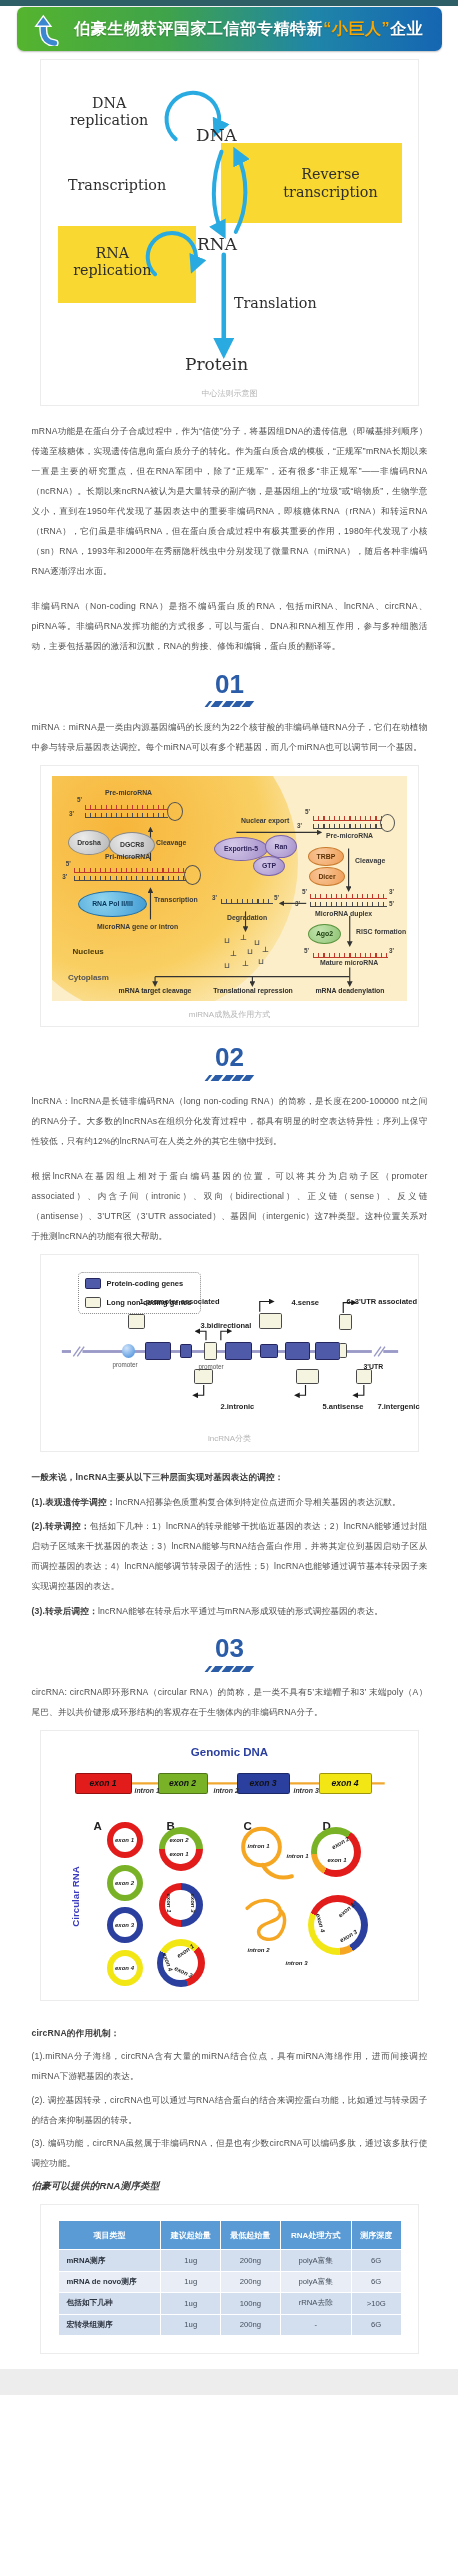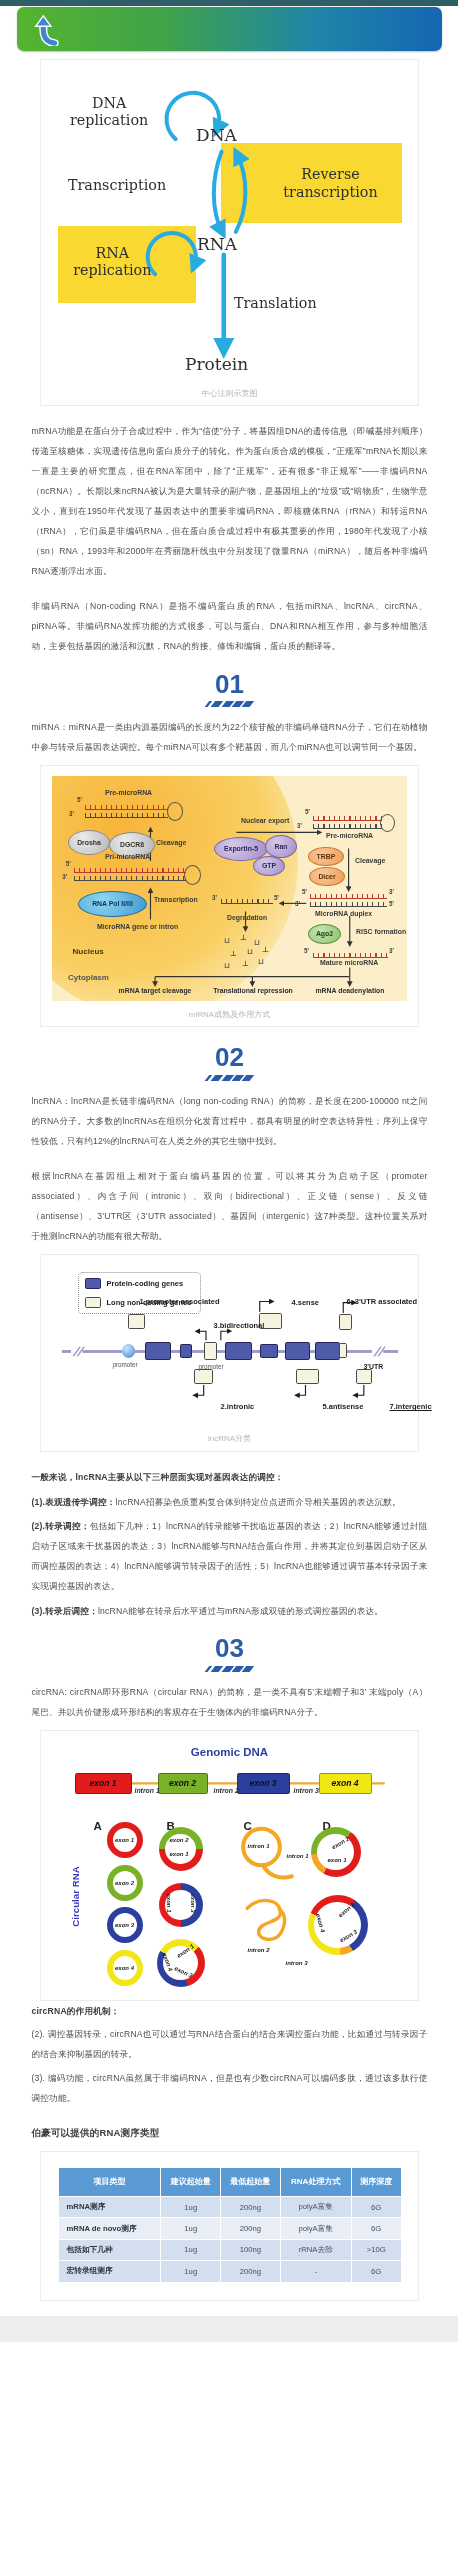--- a/index.html
+++ b/index.html
@@ -89,21 +89,21 @@
   .side-label { position:absolute; left:-26px; top:150px; width:86px; transform:rotate(-90deg);
     color:#3a3ac0; font-weight:bold; font-size:9.7px; text-align:center; }
   .glt { position:absolute; font-size:11.5px; font-weight:bold; color:#222; }
   .sring { position:absolute; border-radius:50%; background:#fff; display:flex; align-items:center;
     justify-content:center; font-size:6px; font-weight:bold; font-style:italic; color:#222; width:36px; height:36px; }
   .ring { position:absolute; border-radius:50%; }
   .ring i { position:absolute; inset:6.9px; background:#fff; border-radius:50%; }
   .rl { position:absolute; font-size:6px; font-weight:bold; font-style:italic; color:#222; white-space:nowrap; z-index:2; }
 
   
-  .tbl-heading { font-size:9.5px; font-weight:bold; color:#3c3c3c; margin-top:15px; }
+  .tbl-heading { font-size:9.5px; font-weight:bold; color:#3c3c3c; margin-top:3px;font-style:italic; }
   .tbl-card { border:0.6px solid #ececec; margin:8px 8.6px 0; background:#fff; padding:15px 0 17px; }
   table.seq { width:344px; margin:0 auto; border-collapse:collapse; }
   table.seq th { background:#5b9bd5; color:#fff; font-size:8px; font-weight:bold; padding:8.6px 3.4px; border:1.1px solid #fff; }
   table.seq td { font-size:7.7px; color:#46505e; text-align:center; padding:5.2px 3.4px; border:1.1px solid #fff; }
   table.seq td:first-child { font-weight:bold; color:#2e3642; text-align:left; padding-left:8px; }
   table.seq tr.odd td { background:#d3deee; }
   table.seq tr.even td { background:#e9eef6; }
 
   .footer-band { height:26px; background:#ededed; margin-top:15px; }
 </style>
@@ -115,20 +115,21 @@
   <div class="top-strip"></div>
 
   <div class="banner">
     <span style="display:block;width:33px;height:33px;">
       <svg width="33" height="33" viewBox="0 0 70 70">
         <path d="M48,64 C30,62 23,51 24,30" fill="none" stroke="#ffffff" stroke-width="17" stroke-linecap="round"></path>
         <path d="M48,64 C30,62 23,51 24,30" fill="none" stroke="#3b87d0" stroke-width="11" stroke-linecap="round"></path>
         <polygon points="24,6 40,28 8,28" fill="#3b87d0" stroke="#ffffff" stroke-width="3"></polygon>
       </svg>
     </span>
+    <span class="banner-title"><span>伯豪生物获评国家工信部专精特新</span><span class="hl">“小巨人”</span><span>企业</span></span>
   </div>
 
   <div class="content">
 
 
     <div class="card" style="margin-left:8.6px;margin-right:8.6px;">
       <div class="figwrap fig1">
         <div class="f1box" style="left:169px;top:73px;width:181px;height:80px;"></div>
         <div class="f1box" style="left:5.7px;top:156px;width:138px;height:77px;"></div>
         <svg class="fsvg" width="355" height="310" viewBox="0 0 620 540">
@@ -331,26 +332,26 @@
         <div class="ncb" style="left:281px;top:77px;width:8px;height:15px;"></div>
 
         <div class="ncb" style="left:70px;top:48px;width:17px;height:15px;"></div>
         <div class="ncb" style="left:201px;top:47px;width:23px;height:16px;"></div>
         <div class="ncb" style="left:281px;top:48px;width:13.8px;height:16px;"></div>
         <div class="ncb" style="left:136px;top:103px;width:19.5px;height:15px;"></div>
         <div class="ncb" style="left:238px;top:103px;width:23px;height:15px;"></div>
         <div class="ncb" style="left:298px;top:103px;width:16px;height:15px;"></div>
 
         <span class="f3l" style="left:50px;top:31px;">1.promoter associated</span>
-        <span class="f3l" style="left:124px;top:55px;">3.bidirectional</span>
+        <span class="f3l" style="left:111px;top:55px;">3.bidirectional</span>
         <span class="f3l" style="left:202px;top:32px;">4.sense</span>
         <span class="f3l" style="left:257px;top:31px;">6. 3'UTR associated</span>
         <span class="f3l" style="left:131px;top:136px;">2.intronic</span>
         <span class="f3l" style="left:233px;top:136px;">5.antisense</span>
-        <span class="f3l" style="left:300px;top:136px;text-decoration:underline;">7.intergenic</span>
+        <span class="f3l" style="left:288px;top:136px;">7.intergenic</span>
         <span class="f3s" style="left:55px;top:95px;">promoter</span>
         <span class="f3s" style="left:141px;top:97px;">promoter</span>
         <span class="f3l" style="left:274px;top:97px;font-size:6.9px;">3'UTR</span>
       </div>
       <div class="cap">lncRNA分类</div>
     </div>
 
     <p class="para bold" style="margin-top:15px">一般来说，lncRNA主要从以下三种层面实现对基因表达的调控：</p>
     <p class="para" style="margin-top:4.6px"><span class="lead">(1).表观遗传学调控：</span><span>lncRNA招募染色质重构复合体到特定位点进而介导相关基因的表达沉默。</span></p>
     <p class="para" style="margin-top:4.6px"><span class="lead">(2).转录调控：</span><span>包括如下几种：1）lncRNA的转录能够干扰临近基因的表达；2）lncRNA能够通过封阻启动子区域来干扰基因的表达；3）lncRNA能够与RNA结合蛋白作用，并将其定位到基因启动子区从而调控基因的表达；4）lncRNA能够调节转录因子的活性；5）lncRNA也能够通过调节基本转录因子来实现调控基因的表达。</span></p>
@@ -429,21 +430,22 @@
         <div class="ring" style="left:250px;top:154px;width:60px;height:60px;background:conic-gradient(from 150deg,#f5a623 0 7%,#f2e615 7% 40%,#e21b1b 40% 68%,#2a3f9e 68% 100%);">
           <i></i>
           <span class="rl" style="left:3.4px;top:25px;transform:rotate(75deg);">exon 4</span>
           <span class="rl" style="left:29px;top:11.5px;transform:rotate(-40deg);">exon 1</span>
           <span class="rl" style="left:31px;top:38px;transform:rotate(-30deg);">exon 3</span>
         </div>
         <span class="rl" style="left:228px;top:219px;">intron 3</span>
       </div>
     </div>
 
-    <p class="para bold" style="margin-top:0">circRNA的作用机制：</p>
+    <p class="para bold" style="margin-top:22px">circRNA的作用机制：</p>
+    <p class="para" style="margin-top:3.4px">(1).miRNA分子海绵，circRNA含有大量的miRNA结合位点，具有miRNA海绵作用，进而间接调控miRNA下游靶基因的表达。</p>
     <p class="para" style="margin-top:3.4px">(2). 调控基因转录，circRNA也可以通过与RNA结合蛋白的结合来调控蛋白功能，比如通过与转录因子的结合来抑制基因的转录。</p>
     <p class="para" style="margin-top:3.4px">(3). 编码功能，circRNA虽然属于非编码RNA，但是也有少数circRNA可以编码多肽，通过该多肽行使调控功能。</p>
 
     <p class="para tbl-heading">伯豪可以提供的RNA测序类型</p>
 
     <div class="tbl-card">
       <table class="seq">
         <thead>
             <tr>
               <th>项目类型</th>

